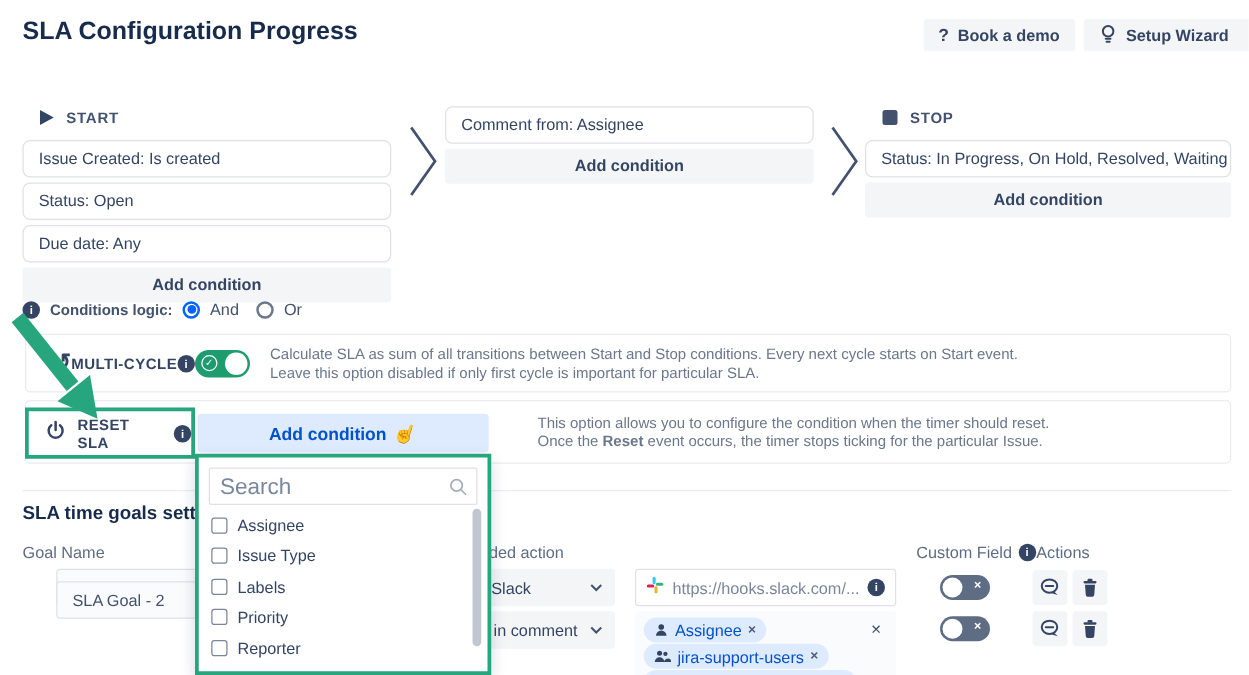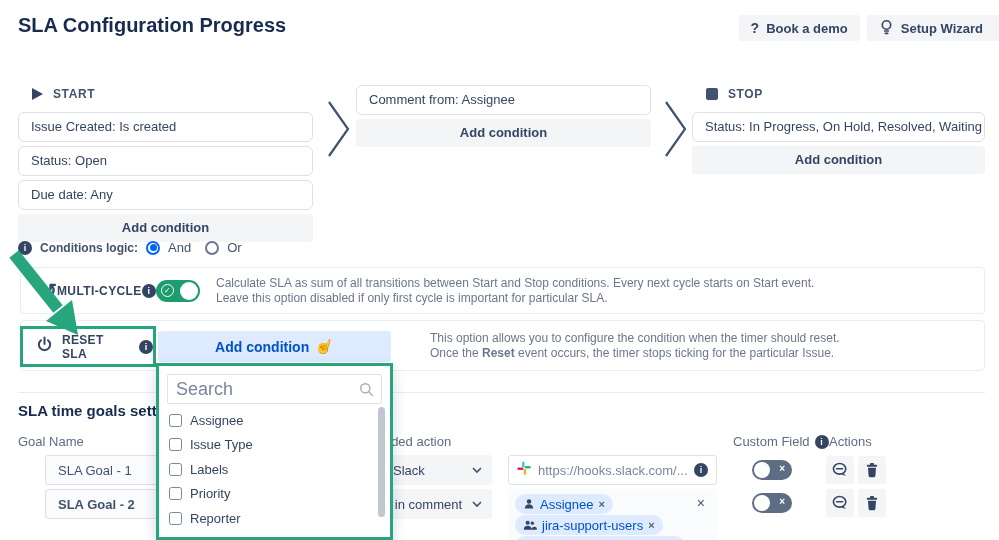--- a/index.html
+++ b/index.html
@@ -257,21 +257,21 @@
       </svg>
   </div>
   <div class="abtn" style="left:858px; top:456px;">
     <svg width="18" height="18" viewBox="0 0 18 18">
         <rect x="7" y="2" width="4" height="2.2" rx="1" fill="#344563"></rect>
         <rect x="3.8" y="3.8" width="10.4" height="1.9" rx=".9" fill="#344563"></rect>
         <path d="M5 6.8 h8 l-.6 8 a1.6 1.6 0 0 1 -1.6 1.5 h-3.6 a1.6 1.6 0 0 1 -1.6 -1.5 Z" fill="#344563"></path>
       </svg>
   </div>
 
-  <input class="ginput" style="left: 18px; top: 489px; width: 220px; font-weight: bold;" value="SLA Goal - 2">
+  <input class="ginput" style="left: 18px; top: 465px; width: 220px;" value="SLA Goal - 2">
   <div class="gselect" style="left:333px; top:489px; width:159px;">
     <span>Mention in comment</span>
     <svg width="10" height="7" viewBox="0 0 10 7">
         <polyline points="1,1 5,5 9,1" fill="none" stroke="#42526e" stroke-width="1.6"></polyline>
       </svg>
   </div>
   <div class="chips-field">
     <div class="chip" style="left:7px; top:5px;">
       <svg width="12" height="12" viewBox="0 0 16 16">
           <circle cx="8" cy="4.8" r="3" fill="#344563"></circle>

